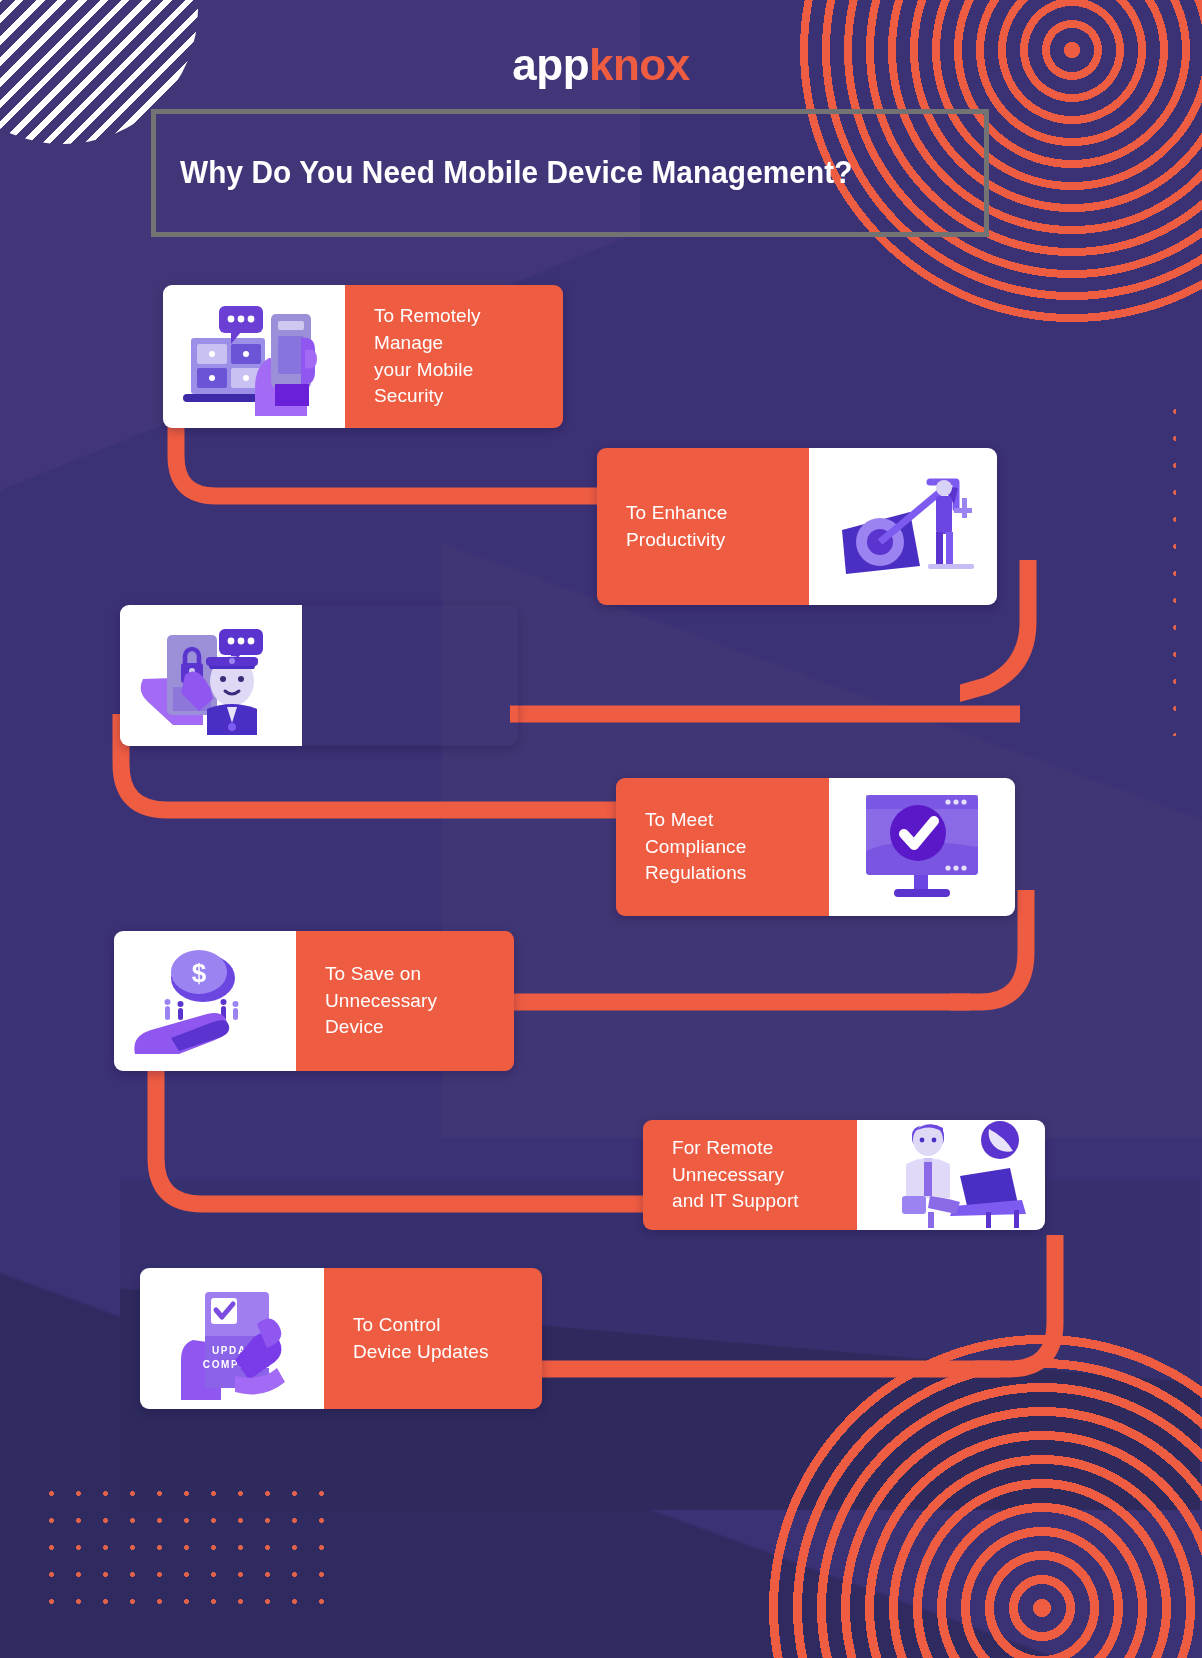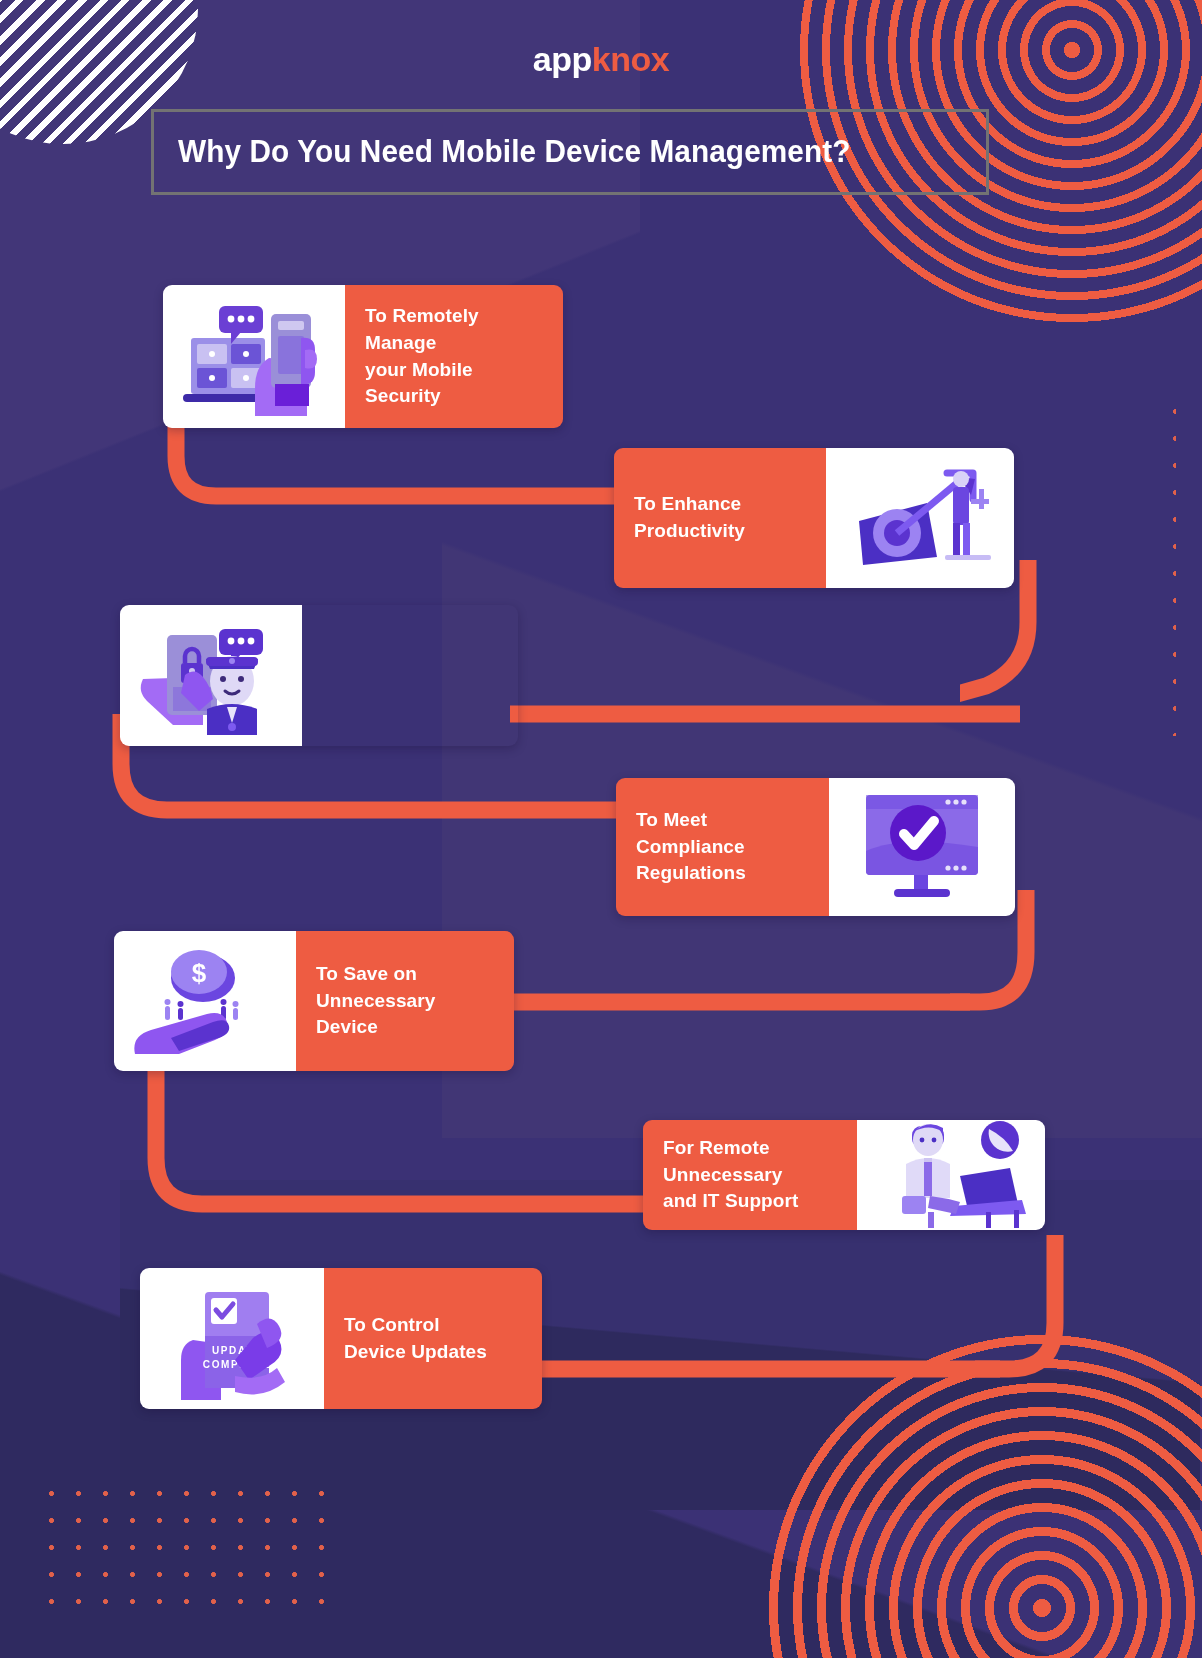--- a/index.html
+++ b/index.html
@@ -46,28 +46,28 @@
   }
   
   .dotgrid{position:absolute;
     background-image:radial-gradient(#e2614a 2.2px, rgba(0,0,0,0) 2.6px);
   }
   .dots-bl{left:38px;bottom:48px;width:300px;height:130px;background-size:27px 27px;}
   .dots-right{right:26px;top:398px;width:14px;height:338px;background-size:27px 27px;}
 
   
   .logo{position:absolute;left:0;right:0;top:40px;text-align:center;
-        font-size:34px;font-weight:700;letter-spacing:-0.5px;}
+        font-size:44px;font-weight:700;letter-spacing:-0.5px;}
   .logo .app{color:#ffffff;}
   .logo .knox{color:#ee5c42;}
 
   
   .title-box{
-    position:absolute;left:151px;top:109px;width:838px;height:86px;
-    border:3px solid #737373;box-sizing:border-box;
+    position:absolute;left:151px;top:109px;width:838px;height:128px;
+    border:5px solid #737373;box-sizing:border-box;
     display:flex;align-items:center;text-align:right;
   }
   .title-text{
     color:#ffffff;font-size:31px;font-weight:700;letter-spacing:0.1px;
     padding-left:25px;font-stretch:condensed;
     transform:scaleX(0.96);transform-origin:left center;white-space:nowrap;
   }
 
   
   .pipe{position:absolute;pointer-events:none;}
@@ -77,22 +77,22 @@
   .card{
     position:absolute;display:flex;border-radius:9px;overflow:hidden;
     box-shadow:0 3px 10px rgba(20,12,50,.28);
   }
   .pic{
     background:#ffffff;display:flex;align-items:center;justify-content:center;
     flex:0 0 auto;
   }
   .cap{
     background:#ee5c42;color:#ffffff;display:flex;align-items:center;
-    font-size:19px;font-weight:700;line-height:1.42;flex:1 1 auto;
-    padding:0 20px;letter-spacing:0.1px;
+    font-size:19px;font-weight:400;line-height:1.42;flex:1 1 auto;
+    padding:0 29px;letter-spacing:0.1px;
   }
   .cap span{display:block;}
   svg.art{display:block;}
 </style>
 </head>
 <body>
 
 <div id="poster">
 
   <div class="bg-layer">
@@ -194,21 +194,21 @@
       </svg>
     </div>
     <div class="cap">
         <div>
           <span>To Remotely Manage</span>
           <span>your Mobile Security</span>
         </div>
       </div>
   </div>
 
-  <div class="card" style="left:614px;top:448px;width:400px;height:140px;">
+  <div class="card" style="left:597px;top:448px;width:400px;height:157px;">
     <div class="cap">
         <div>
           <span>To Enhance</span>
           <span>Productivity</span>
         </div>
       </div>
     <div class="pic" style="width:188px;">
       <svg class="art" width="158" height="118" viewBox="0 0 158 118">
         <polygon points="18,62 86,44 96,98 22,106" fill="#4b2fc4"></polygon>
         <circle cx="56" cy="74" r="24" fill="#9c83f2"></circle>

